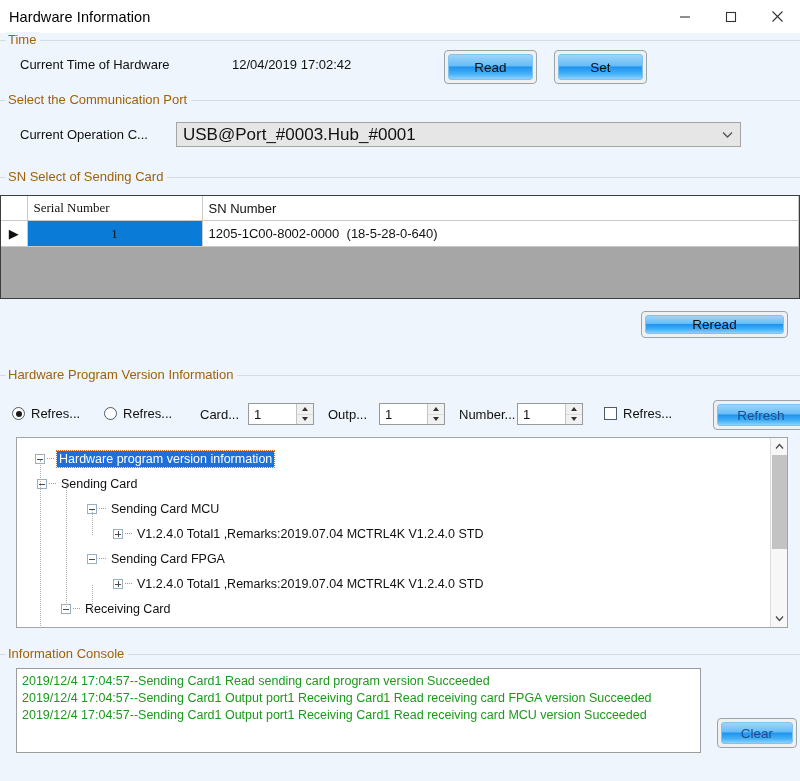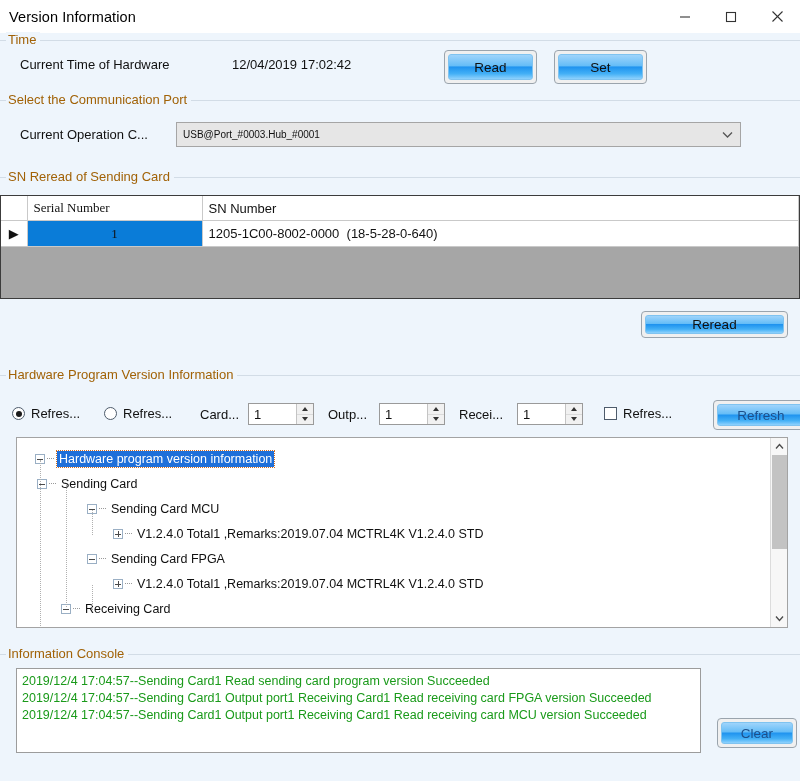--- a/index.html
+++ b/index.html
@@ -73,21 +73,21 @@
     color:#101010;
     border:1px solid #7fc3f0;
   }
   .btn-inner.blue-text { color:#1d4f8a; }
 
   
   .combo {
     background:#e6e6e6;
     border:1px solid #a5a5a5;
     display:flex; align-items:center;
-    font-size:10px;
+    font-size:17px;
     color:#111;
     padding-left:6px;
   }
   .combo .val { flex:1; }
   .combo .arrow {
     width:26px; display:flex; align-items:center; justify-content:center;
     color:#555;
   }
 
   
@@ -194,21 +194,21 @@
     background:#fff; border:1px solid #9c9c9c;
     overflow:hidden;
     padding:4px 5px;
   }
   .cline { color:#1a9a1a; font-size:12.5px; line-height:17px; white-space:nowrap; }
 </style>
 </head>
 <body>
 
 <div class="titlebar">
-  <div class="title-text">Version Information</div>
+  <div class="title-text">Hardware Information</div>
   <div class="win-controls">
     <div class="win-btn">
       <span>
         <svg width="12" height="12" viewBox="0 0 12 12">
             <line x1="1" y1="6" x2="11" y2="6" stroke="#333" stroke-width="1.1"></line>
           </svg>
       </span>
     </div>
     <div class="win-btn">
       <span>
@@ -250,21 +250,21 @@
     <div class="arrow">
       <svg width="11" height="8" viewBox="0 0 11 8">
           <polyline points="1,1.5 5.5,6 10,1.5" fill="none" stroke="#555" stroke-width="1.3"></polyline>
         </svg>
     </div>
   </div>
 </div>
 
 <div class="group" style="left:0;top:177px;width:800px;height:180px;">
   <div class="group-frame" style="top:0;"></div>
-  <div class="group-title" style="top:-8px;">SN Reread of Sending Card</div>
+  <div class="group-title" style="top:-8px;">SN Select of Sending Card</div>
 </div>
 
 <div class="table-wrap" style="left:0;top:195px;width:800px;height:104px;">
   <table class="tbl">
     <thead>
       <tr>
         <th class="col-mark"></th>
         <th class="col-serial">Serial Number</th>
         <th>SN Number</th>
       </tr>
@@ -317,21 +317,21 @@
     <div class="sbtns">
       <div class="sb">
           <span class="tri-up"></span>
         </div>
       <div class="sb">
           <span class="tri-dn"></span>
         </div>
     </div>
   </div>
 
-  <div class="lbl" style="position:absolute;left:459px;top:32px;">Recei...</div>
+  <div class="lbl" style="position:absolute;left:459px;top:32px;">Number...</div>
   <div class="spin" style="position:absolute;left:517px;top:28px;width:66px;">
     <div class="sv">1</div>
     <div class="sbtns">
       <div class="sb">
           <span class="tri-up"></span>
         </div>
       <div class="sb">
           <span class="tri-dn"></span>
         </div>
     </div>

